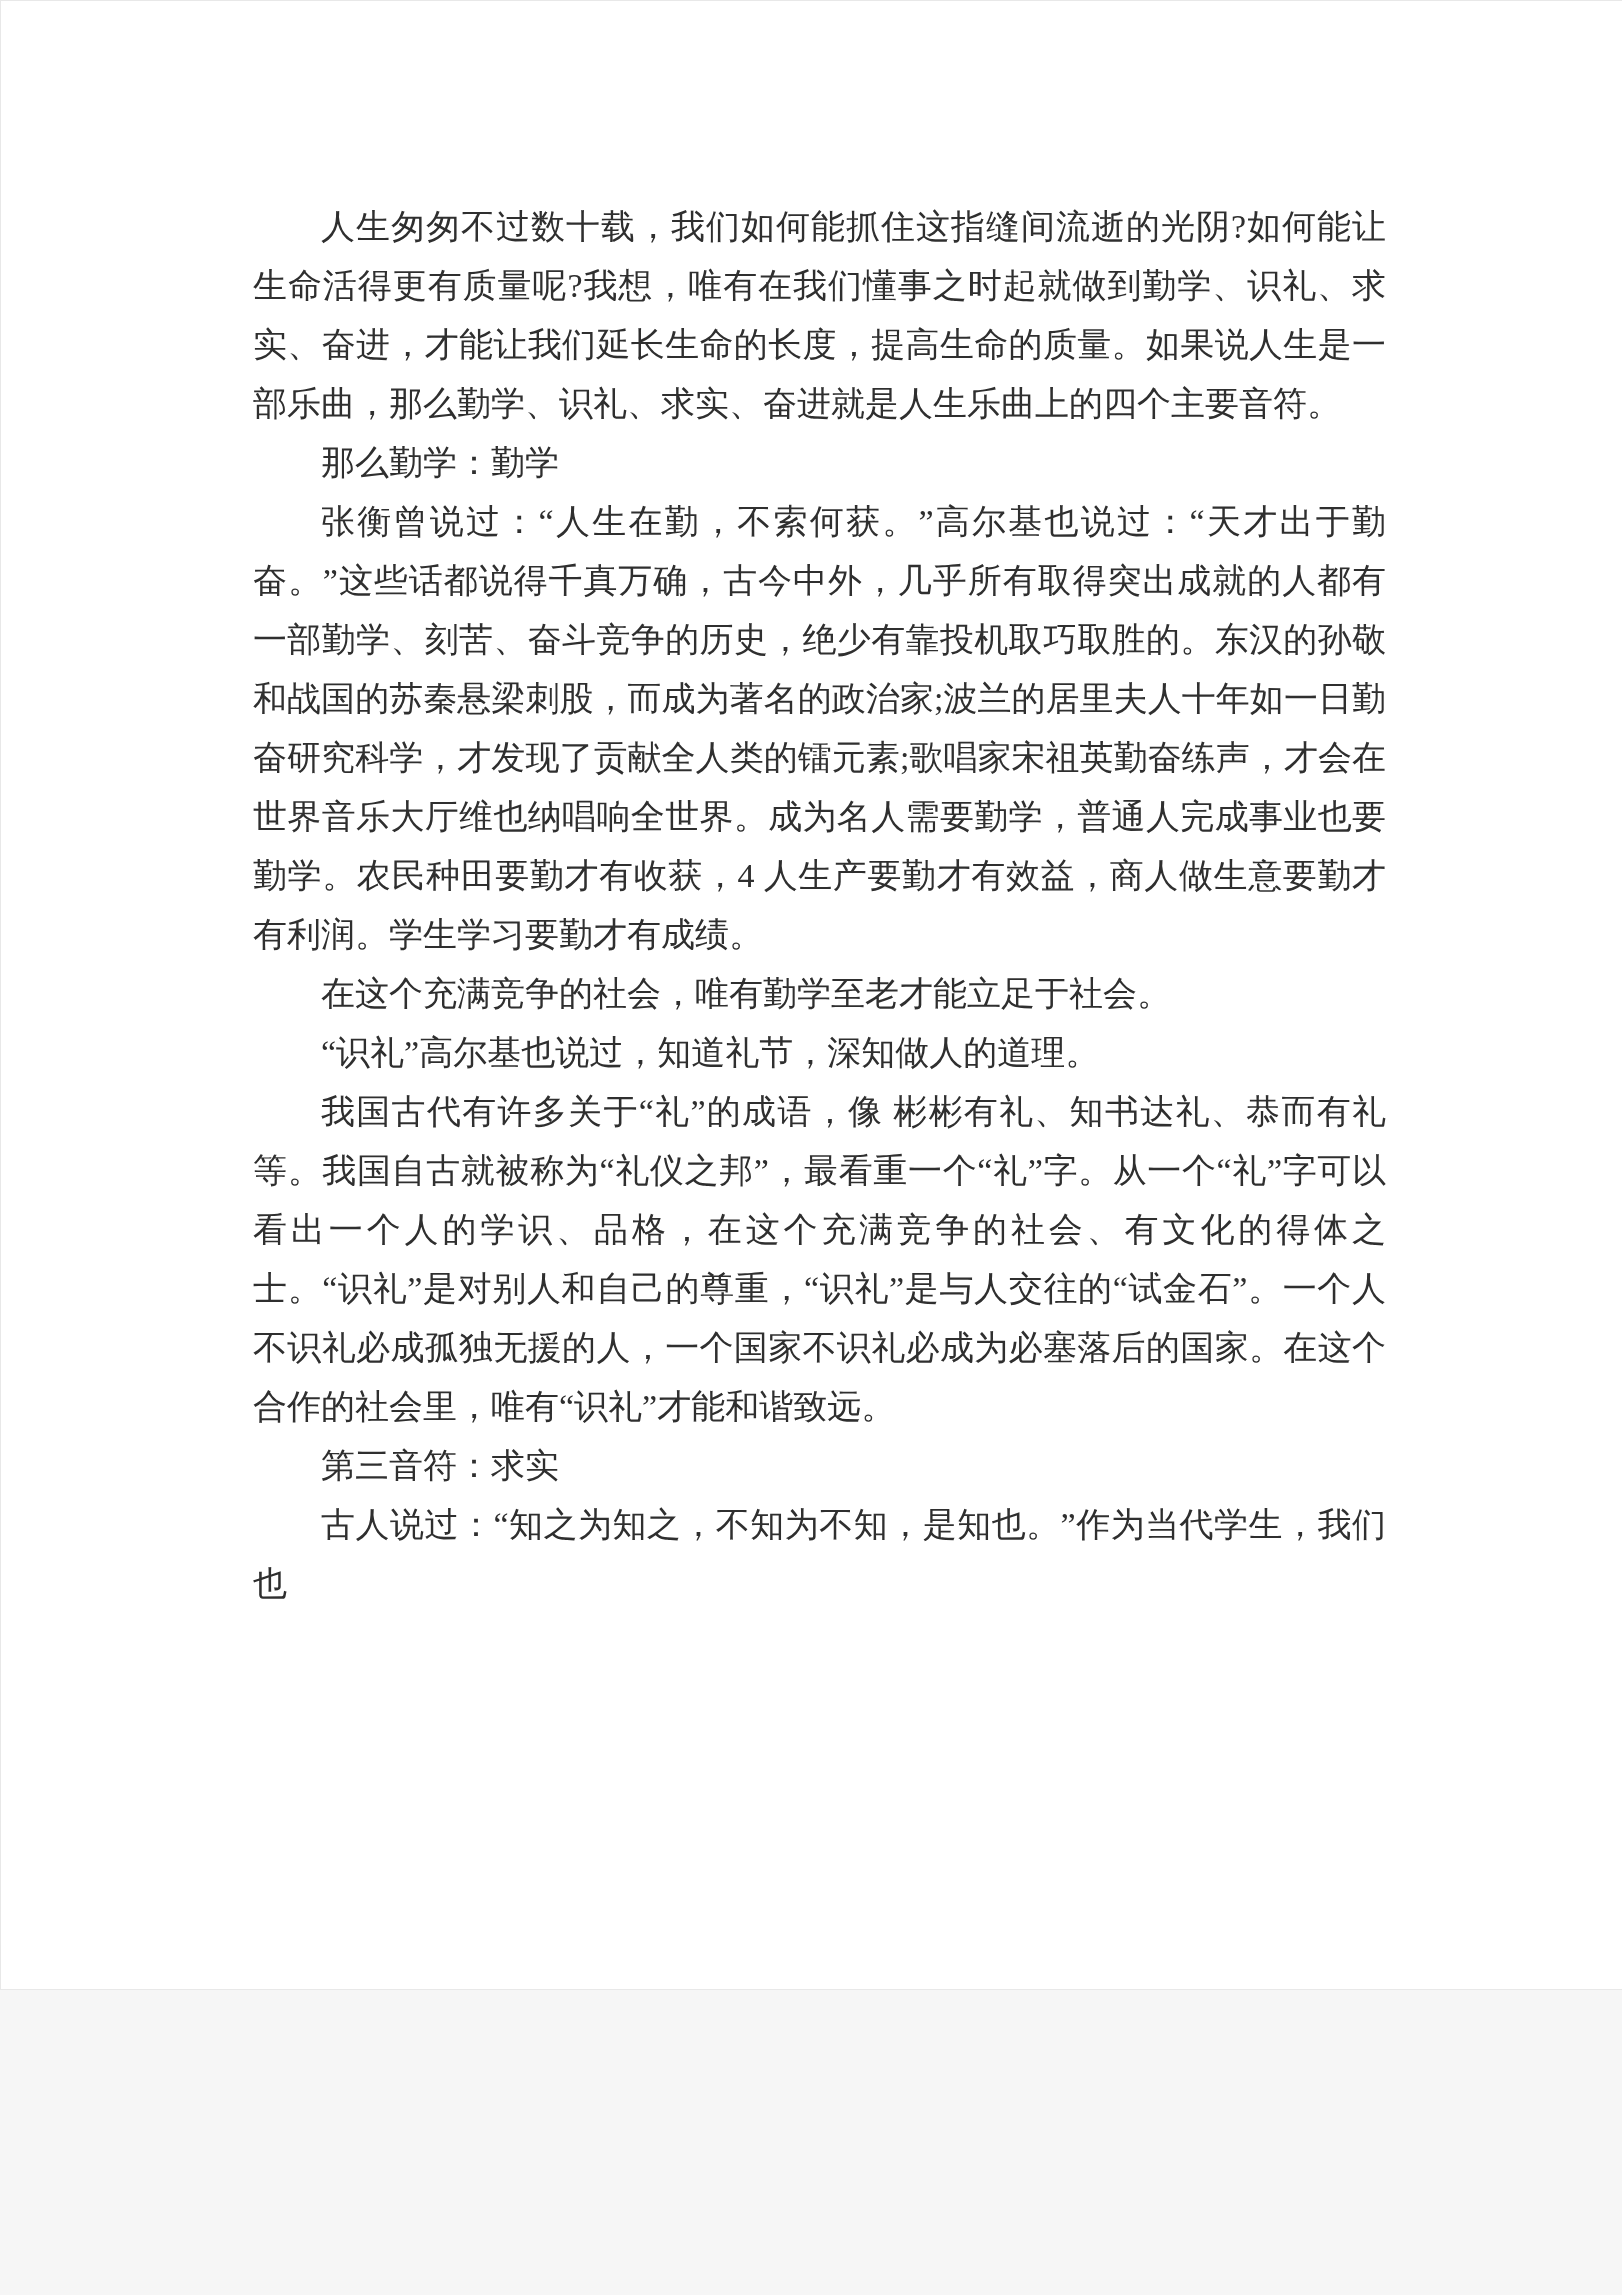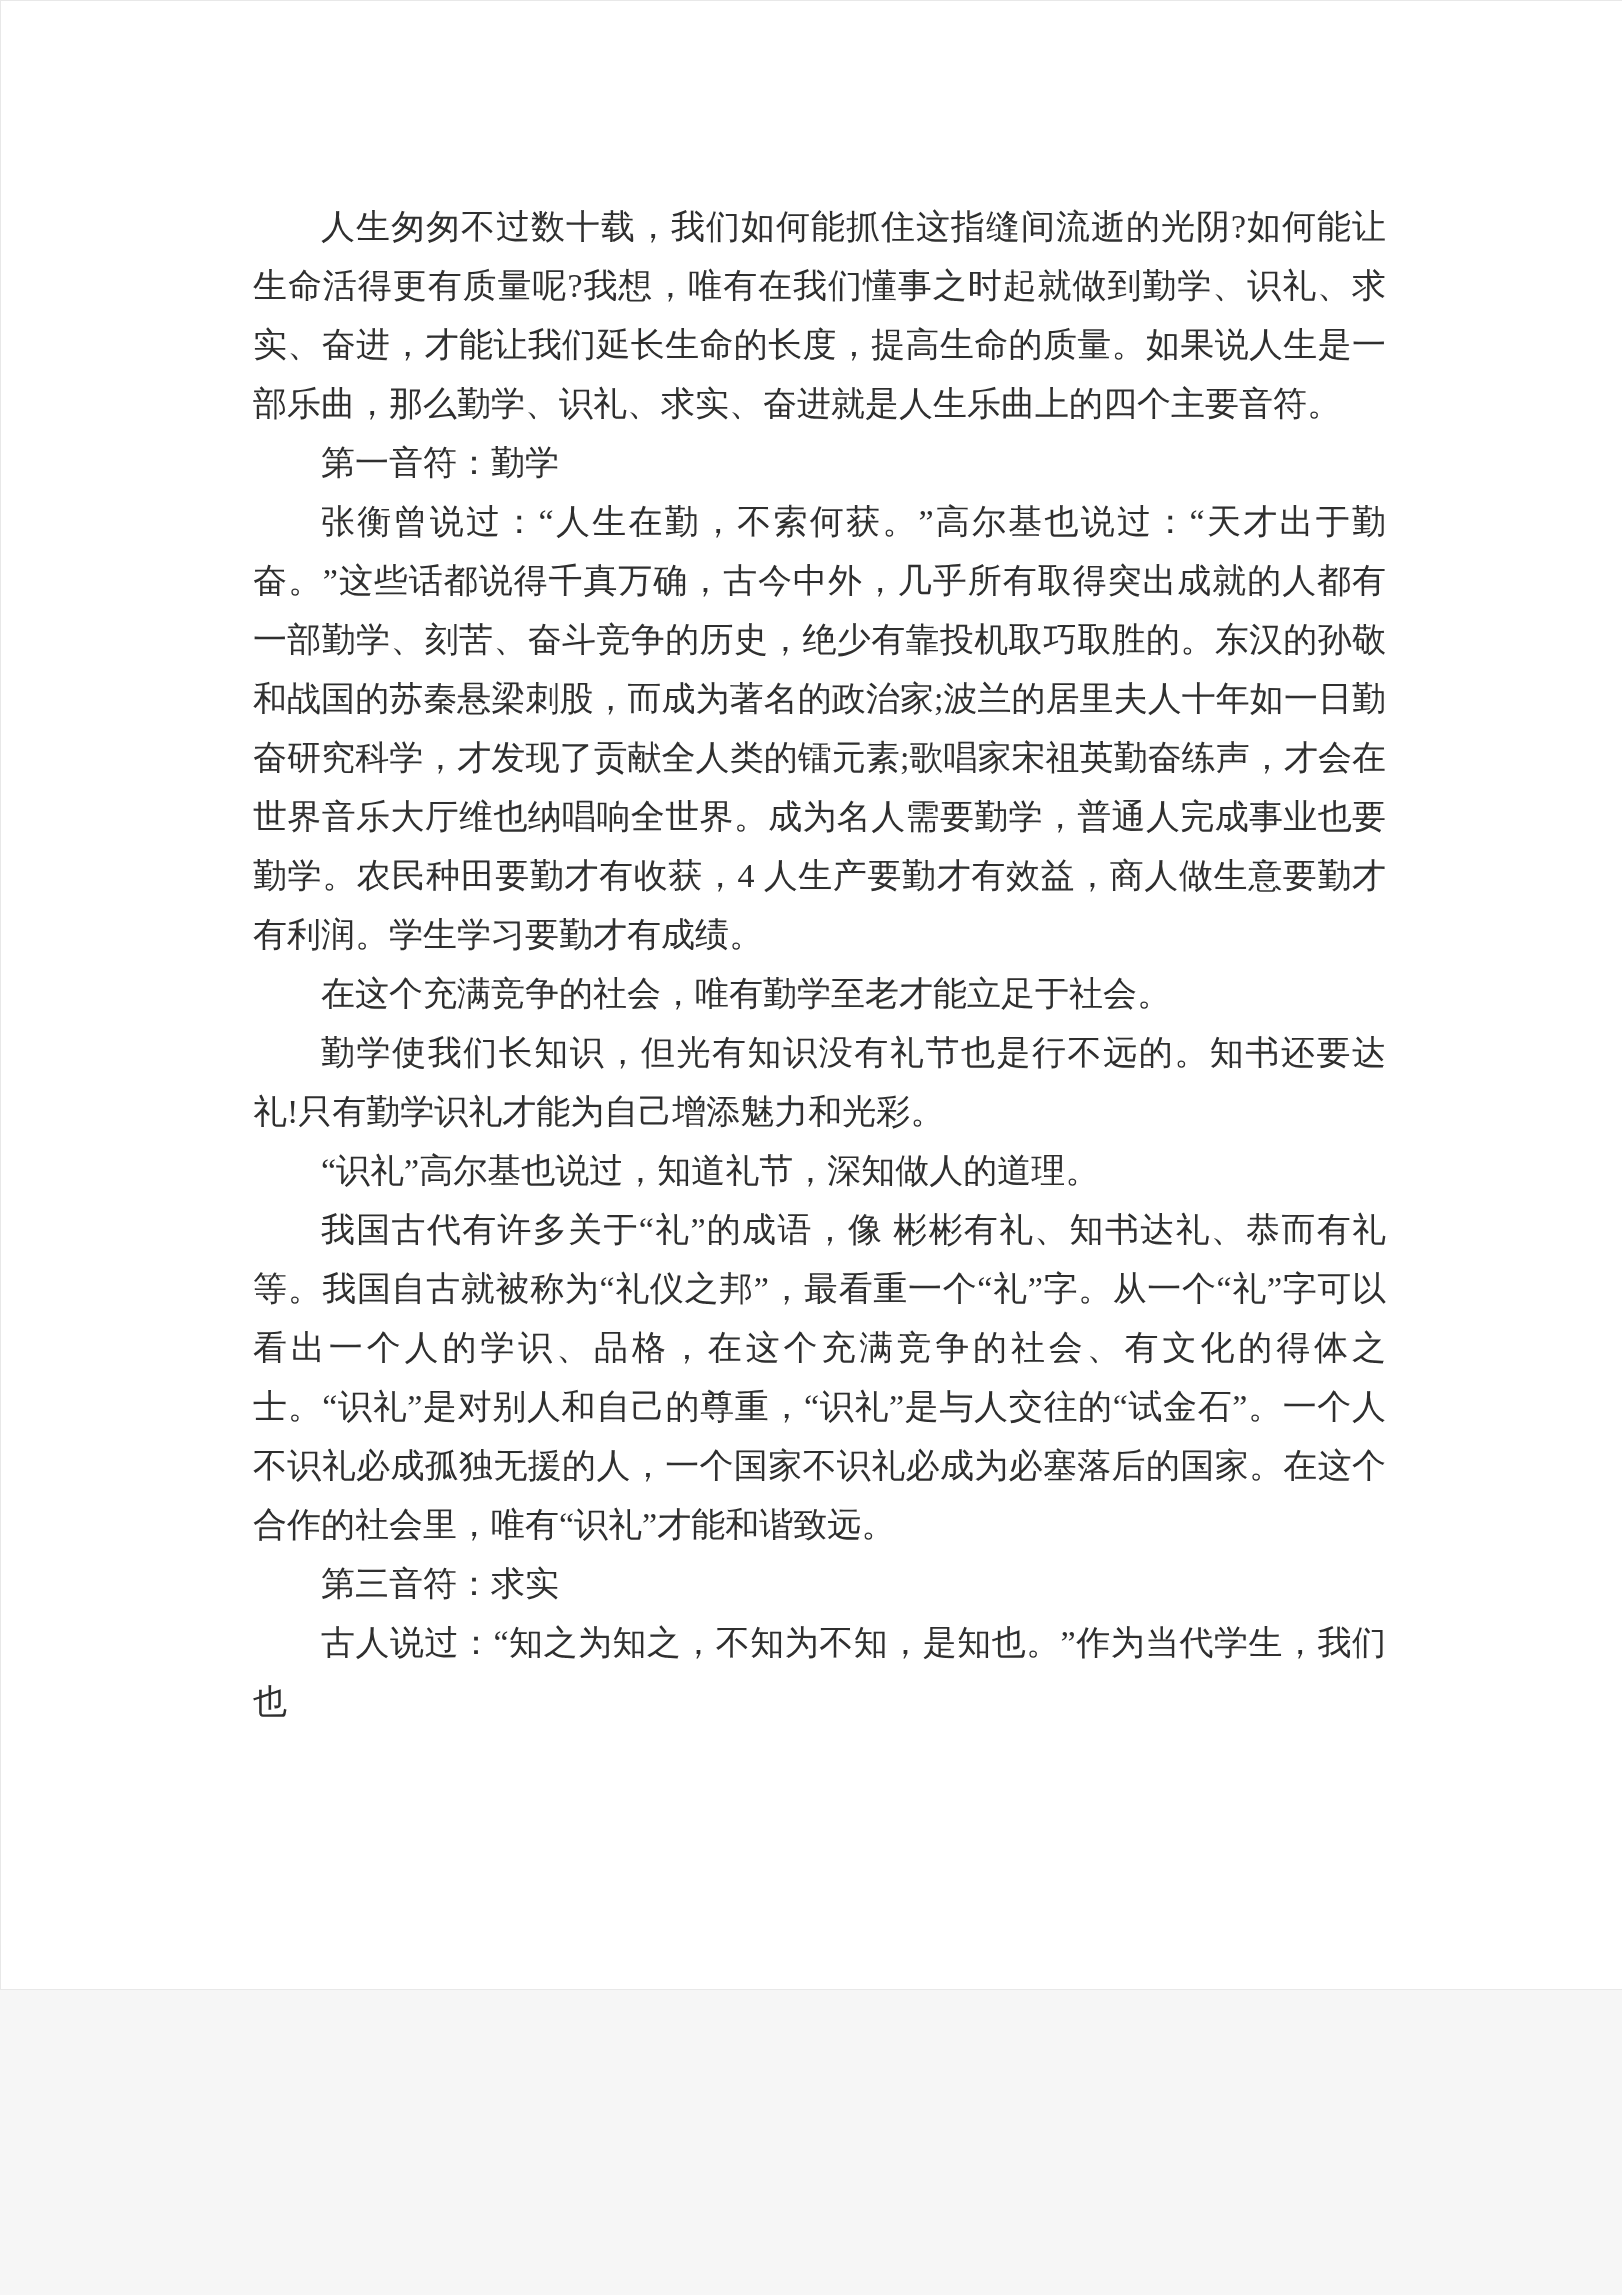--- a/index.html
+++ b/index.html
@@ -35,23 +35,22 @@
     text-indent: 2em;
     word-break: break-all;
   }
 </style>
 </head>
 <body>
 
 <div class="page">
   <div class="doc-body">
       <p>人生匆匆不过数十载，我们如何能抓住这指缝间流逝的光阴?如何能让生命活得更有质量呢?我想，唯有在我们懂事之时起就做到勤学、识礼、求实、奋进，才能让我们延长生命的长度，提高生命的质量。如果说人生是一部乐曲，那么勤学、识礼、求实、奋进就是人生乐曲上的四个主要音符。</p>
-      <p>第一音符：勤学</p>
+      <p>那么勤学：勤学</p>
       <p>张衡曾说过：“人生在勤，不索何获。”高尔基也说过：“天才出于勤奋。”这些话都说得千真万确，古今中外，几乎所有取得突出成就的人都有一部勤学、刻苦、奋斗竞争的历史，绝少有靠投机取巧取胜的。东汉的孙敬和战国的苏秦悬梁刺股，而成为著名的政治家;波兰的居里夫人十年如一日勤奋研究科学，才发现了贡献全人类的镭元素;歌唱家宋祖英勤奋练声，才会在世界音乐大厅维也纳唱响全世界。成为名人需要勤学，普通人完成事业也要勤学。农民种田要勤才有收获，4 人生产要勤才有效益，商人做生意要勤才有利润。学生学习要勤才有成绩。</p>
       <p>在这个充满竞争的社会，唯有勤学至老才能立足于社会。</p>
-      <p>勤学使我们长知识，但光有知识没有礼节也是行不远的。知书还要达礼!只有勤学识礼才能为自己增添魅力和光彩。</p>
       <p>“识礼”高尔基也说过，知道礼节，深知做人的道理。</p>
       <p>我国古代有许多关于“礼”的成语，像 彬彬有礼、知书达礼、恭而有礼等。我国自古就被称为“礼仪之邦”，最看重一个“礼”字。从一个“礼”字可以看出一个人的学识、品格，在这个充满竞争的社会、有文化的得体之士。“识礼”是对别人和自己的尊重，“识礼”是与人交往的“试金石”。一个人不识礼必成孤独无援的人，一个国家不识礼必成为必塞落后的国家。在这个合作的社会里，唯有“识礼”才能和谐致远。</p>
       <p>第三音符：求实</p>
       <p>古人说过：“知之为知之，不知为不知，是知也。”作为当代学生，我们也</p>
     </div>
 </div>
 
 
 </body></html>

